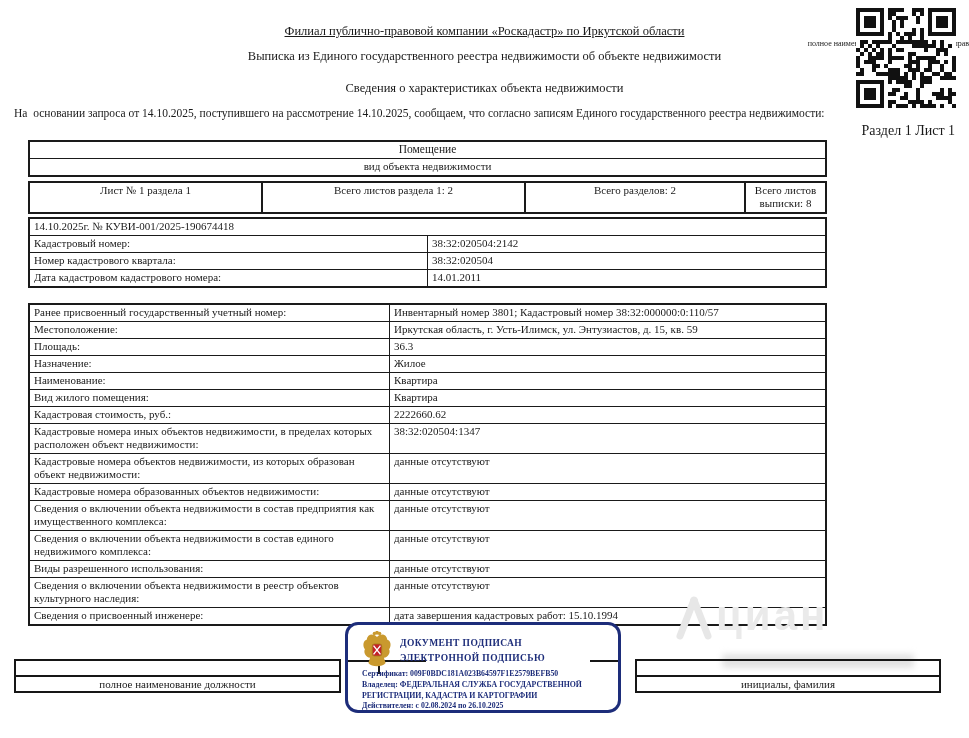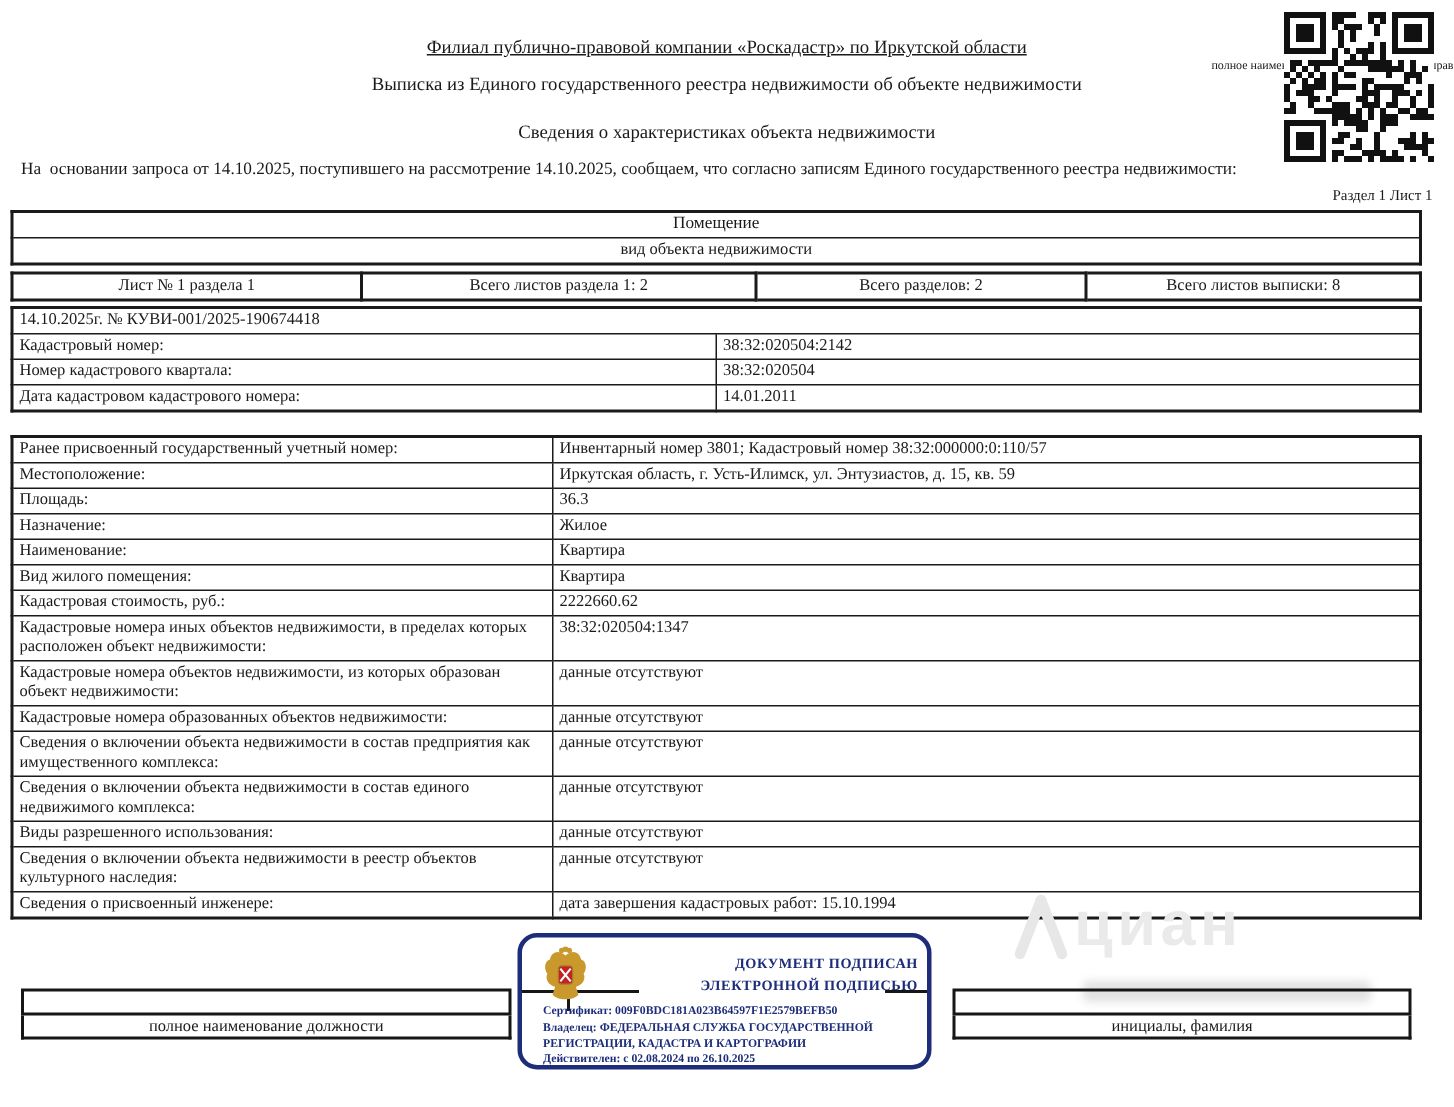--- a/index.html
+++ b/index.html
@@ -9,35 +9,35 @@
   }
   .page{position:absolute;inset:0;}
 
   
   .header{margin-top:24px;text-align:center;}
   .org-name{font-size:12.5px;line-height:15px;text-decoration:underline;}
   .org-caption{font-size:8px;line-height:10px;text-align:right;}
   .doc-title{font-size:12.5px;line-height:15px;}
   .section-title{margin-top:17px;text-align:center;font-size:12.5px;line-height:15px;}
   .request-line{margin:10px 14px 0 14px;font-size:11.5px;line-height:15px;white-space:pre-wrap;}
-  .section-ref{margin:3px 14px 0 14px;font-size:10px;line-height:14px;text-align:right;}
+  .section-ref{margin:3px 14px 0 14px;font-size:14px;line-height:14px;text-align:right;}
 
   
   .qr{position:absolute;left:856px;top:8px;width:100px;height:100px;background:#fff;z-index:5;}
   .qr-grid{position:absolute;inset:0;display:grid;grid-template-columns:repeat(25,4px);grid-template-rows:repeat(25,4px);}
   .qm{width:4px;height:4px;}
   .qm.on{background:#111;}
   .finder{position:absolute;width:20px;height:20px;border:4px solid #111;background:#fff;}
   .finder .finder-core{position:absolute;left:4px;top:4px;width:12px;height:12px;background:#111;}
   .finder.tl{left:0;top:0;}
   .finder.tr{right:0;top:0;}
   .finder.bl{left:0;bottom:0;}
 
   
-  table{border-collapse:collapse;width:941px;margin-left:7px;table-layout:fixed;}
+  table{border-collapse:collapse;width:799px;margin-left:28px;table-layout:fixed;}
   table.bt{border:2px solid #1a1a1a;}
   td{border:1px solid #1a1a1a;font-size:11px;line-height:13px;padding:1px 4px 2px 4px;vertical-align:top;word-wrap:break-word;}
   .t1{margin-top:2px;}
   .t1 td{text-align:center;}
   .t1 .obj-type{font-size:11.5px;}
   .t2{margin-top:4px;}
   .t2 td{text-align:center;border:2px solid #1a1a1a;}
   .t3{margin-top:3px;}
   .t4{margin-top:15px;}
   .col-label{width:351px;}
@@ -47,21 +47,21 @@
   .sig-col{position:absolute;z-index:1;}
   .sig-col .sig-row1{height:14px;border:2px solid #161616;background:transparent;}
   .sig-col .sig-row2{height:14px;border:2px solid #161616;border-top:none;background:transparent;
     font-size:11px;line-height:14px;text-align:center;}
   .sig-left{left:14px;top:659px;width:327px;}
   .sig-right{left:635px;top:659px;width:306px;}
 
   
   .stamp{position:absolute;left:345px;top:622px;width:270px;height:85px;background:#fff;
     border:3px solid #1d2d7a;border-radius:13px;z-index:3;color:#1d2d7a;}
-  .stamp-title{position:absolute;left:52px;right:6px;top:11px;text-align:right;
+  .stamp-title{position:absolute;left:52px;right:6px;top:11px;text-align:left;
     font-weight:bold;font-size:9.5px;line-height:15px;letter-spacing:.4px;}
   .stamp-details{position:absolute;left:14px;right:20px;top:44px;
     font-weight:bold;font-size:7.8px;line-height:10.8px;}
   .stamp .line-h-left{position:absolute;left:0;top:35px;width:78px;height:2px;background:#161616;}
   .stamp .line-h-right{position:absolute;right:0;top:35px;width:28px;height:2px;background:#161616;}
   .stamp .line-v{position:absolute;left:30px;top:35px;width:2px;height:14px;background:#161616;}
   .eagle{position:absolute;left:13px;top:6px;}
 
   
   .watermark{position:absolute;left:672px;top:592px;z-index:0;}

